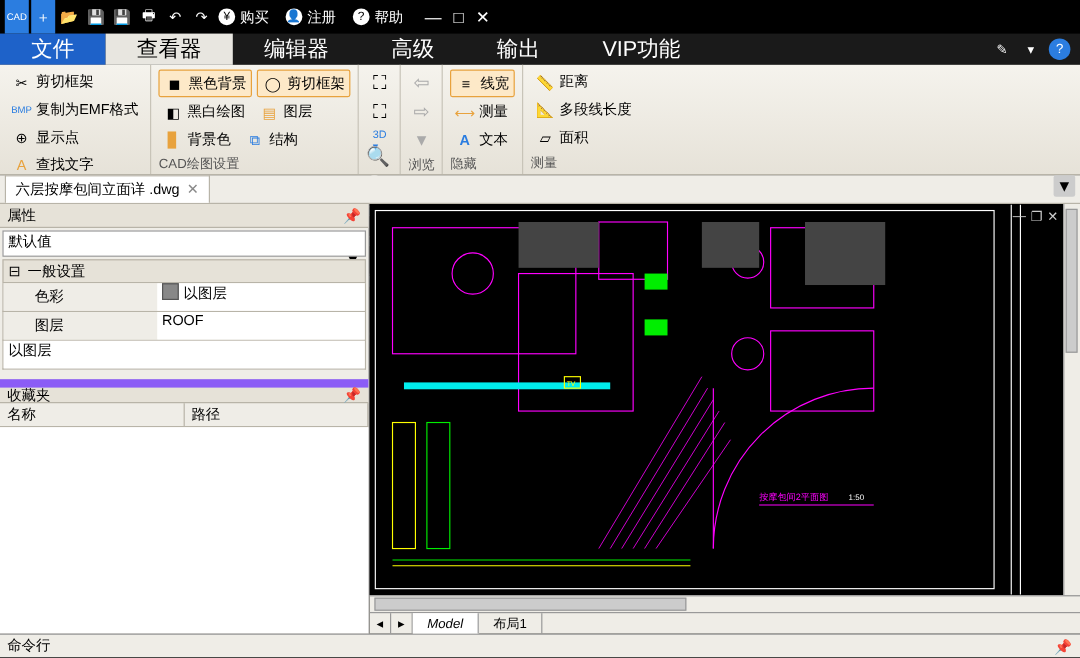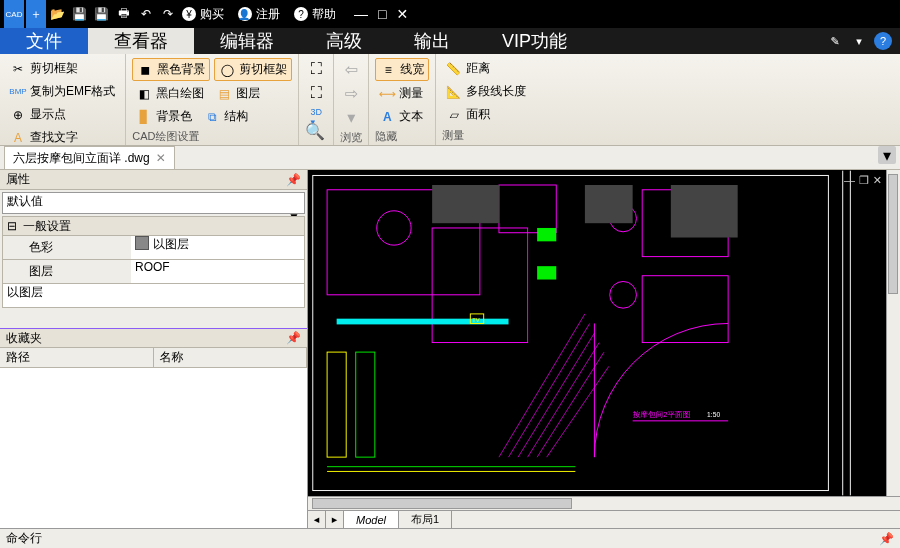--- a/index.html
+++ b/index.html
@@ -39,21 +39,21 @@
 .panelhdr .pin { margin-left: auto; cursor: pointer; color: #555; }
 .combo { height: 22px; border: 1px solid #999; margin: 2px; background: #fff; display: flex; align-items: flex-start; padding: 0 4px; cursor: pointer; flex-direction: column; }
 .combo .arr { margin-left: auto; }
 .gridhdr { height: 20px; background: #e6e2d8; border: 1px solid #b8b4a8; margin: 0 2px; display: flex; align-items: center; padding: 0 4px; gap: 4px; }
 .gridhdr .exp { width: 12px; cursor: pointer; }
 .proprows { margin: 0 2px; }
 .proprow { height: 24px; display: flex; border: 1px solid #b8b4a8; border-top: none; }
 .proprow .k { width: 128px; padding-left: 26px; display: flex; align-items: center; background: #efede7; }
 .proprow .v { flex: 1; display: flex; padding-left: 4px; background: #fff; gap: 4px; }
 .proprow .sw { width: 14px; height: 14px; background: #888; border: 1px solid #555; }
-.favhdr { height: 20px; background: #e6e2d8; border-top: 1px solid #8b5cf6; border-bottom: 1px solid #b8b4a8; display: flex; align-items: center; padding: 0 6px; margin-top: 20px; }
+.favhdr { height: 20px; background: #e6e2d8; border-top: 7px solid #8b5cf6; border-bottom: 1px solid #b8b4a8; display: flex; align-items: center; padding: 0 6px; margin-top: 8px; }
 .favhdr .pin { margin-left: auto; cursor: pointer; color: #555; }
 .favcols { height: 20px; display: flex; border-bottom: 1px solid #b8b4a8; }
 .favcols div { flex: 1; padding-left: 6px; display: flex; align-items: center; border-right: 1px solid #b8b4a8; }
 .favbody { flex: 1; background: #fff; }
 .canvaswrap { flex: 1; display: flex; flex-direction: column; background: #000; position: relative; min-width: 0; }
 .canvas { flex: 1; position: relative; overflow: hidden; }
 .canvas svg { width: 100%; height: 100%; }
 .canvasctl { position: absolute; top: 4px; right: 18px; display: flex; gap: 4px; }
 .canvasctl span { color: #ccc; font-size: 11px; cursor: pointer; }
 .vscroll { position: absolute; right: 0; top: 0; bottom: 0; width: 14px; background: #efede7; border-left: 1px solid #999; }
@@ -295,22 +295,22 @@
       <div class="proprow">
         <div class="v">以图层</div>
       </div>
     </div>
 
     <div class="favhdr">
       <span>收藏夹</span>
       <span class="pin">📌</span>
     </div>
     <div class="favcols">
+      <div>名称</div>
       <div>路径</div>
-      <div>名称</div>
     </div>
     <div class="favbody"></div>
   </div>
 
   <div class="canvaswrap">
     <div class="canvas">
       <div class="canvasctl">
         <span>—</span>
         <span>❐</span>
         <span>✕</span>

